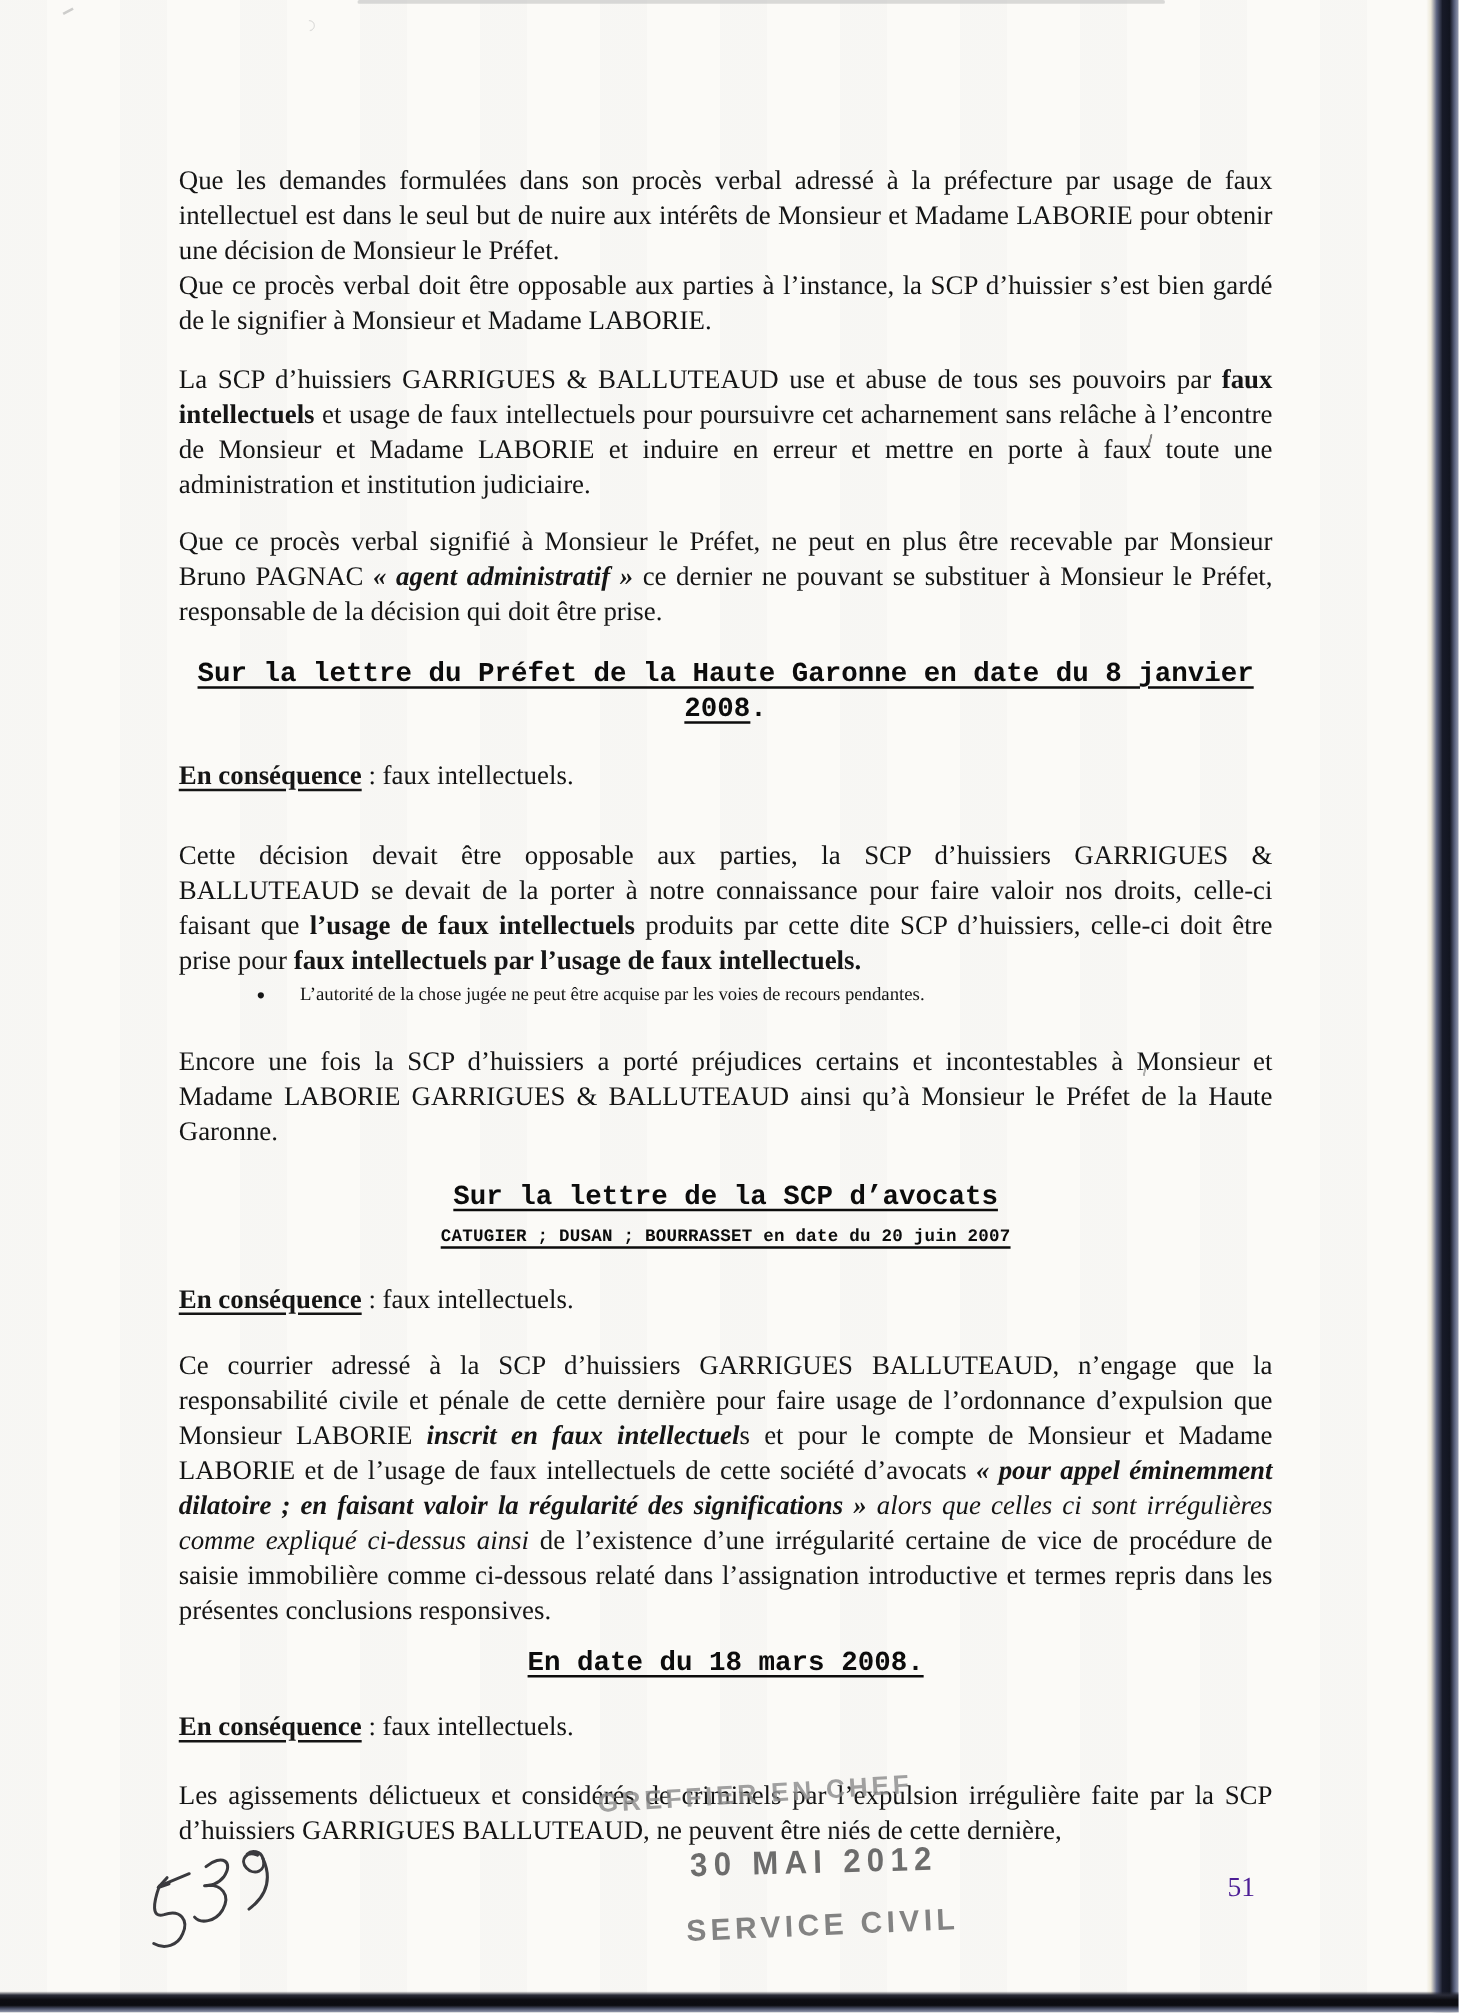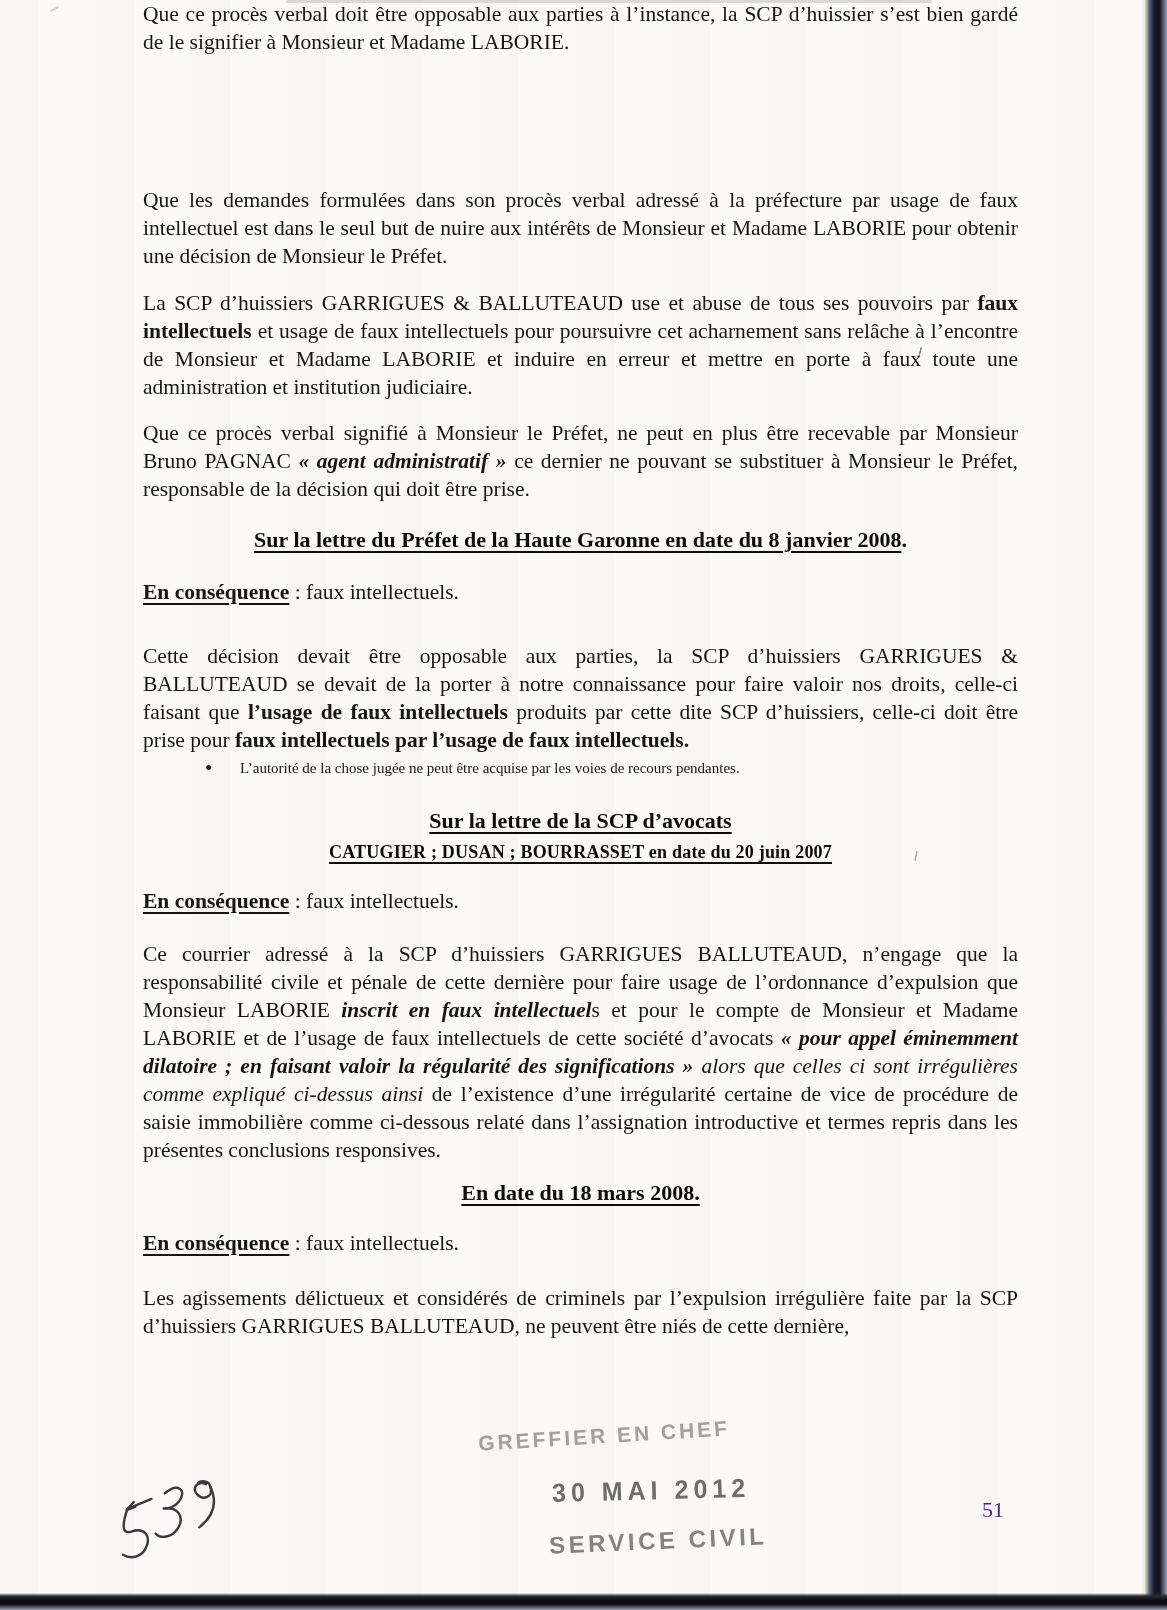--- a/index.html
+++ b/index.html
@@ -33,23 +33,23 @@
   }
   
   .content{position:absolute;left:143px;top:0;width:875px;}
   .content p{margin:0;font-size:21.5px;line-height:28px;text-align:justify;}
   .b{font-weight:bold;}
   .i{font-style:italic;}
   .bi{font-weight:bold;font-style:italic;}
   .u{text-decoration:underline;text-decoration-thickness:2px;text-underline-offset:4px;}
   .heading{
     margin:0;text-align:center;font-weight:bold;
-    font-size:22px;line-height:28px;color:#0c0c0c;
+    font-size:22px;line-height:28px;color:#0c0c0c;font-family:Liberation Mono, monospace;
   }
-  .heading .sub{font-size:18px;letter-spacing:.2px;}
+  .heading .sub{font-size:14px;letter-spacing:.2px;}
   .cons .lbl{font-weight:bold;text-decoration:underline;
     text-decoration-thickness:2px;text-underline-offset:4px;}
   .bullet-row{display:flex;align-items:flex-start;padding-left:62px;}
   .bullet-row .marker{width:35px;flex:0 0 35px;font-size:21px;line-height:28px;}
   .bullet-row .btxt{flex:1;font-size:15px;line-height:28px;}
   
   .stamp{
     position:absolute;font-family:"Liberation Sans",sans-serif;
     font-weight:bold;white-space:nowrap;pointer-events:none;
   }
@@ -89,26 +89,26 @@
 
   <div class="streaks"></div>
   <div class="edge-top-line"></div>
   <div class="mark mark-1"></div>
   <div class="mark mark-2"></div>
   <div class="mark mark-3"></div>
   <div class="mark mark-4"></div>
 
   <div class="content">
 
+    <p style="margin-top:130px">
+      <span>Que les demandes formulées dans son procès verbal adressé à la préfecture par usage de faux intellectuel est dans le seul but de nuire aux intérêts de Monsieur et Madame LABORIE pour obtenir une décision de Monsieur le Préfet.</span>
+    </p>
+
     <p>
       <span>Que ce procès verbal doit être opposable aux parties à l’instance, la SCP d’huissier s’est bien gardé de le signifier à Monsieur et Madame LABORIE.</span>
-    </p>
-
-    <p style="margin-top:130px">
-      <span>Que les demandes formulées dans son procès verbal adressé à la préfecture par usage de faux intellectuel est dans le seul but de nuire aux intérêts de Monsieur et Madame LABORIE pour obtenir une décision de Monsieur le Préfet.</span>
     </p>
 
     <p style="margin-top:19px">
       <span>La SCP d’huissiers GARRIGUES &amp; BALLUTEAUD use et abuse de tous ses pouvoirs par </span><span class="b">faux intellectuels</span><span> et usage de faux intellectuels pour poursuivre cet acharnement sans relâche à l’encontre de Monsieur et Madame LABORIE et induire en erreur et mettre en porte à faux toute une administration et institution judiciaire.</span>
     </p>
 
     <p style="margin-top:18px">
       <span>Que ce procès verbal signifié à Monsieur le Préfet, ne peut en plus être recevable par Monsieur Bruno PAGNAC </span><span class="bi">« agent administratif »</span><span> ce dernier ne pouvant se substituer à Monsieur le Préfet, responsable de la décision qui doit être prise.</span>
     </p>
 
@@ -122,20 +122,23 @@
 
     <p style="margin-top:36px">
       <span>Cette décision devait être opposable aux parties, la SCP d’huissiers GARRIGUES &amp; BALLUTEAUD se devait de la porter à notre connaissance pour faire valoir nos droits, celle-ci faisant que </span><span class="b">l’usage de faux intellectuels</span><span> produits par cette dite SCP d’huissiers, celle-ci doit être prise pour </span><span class="b">faux intellectuels par l’usage de faux intellectuels.</span>
     </p>
 
     <div class="bullet-row">
       <span class="marker">•</span>
       <span class="btxt">L’autorité de la chose jugée ne peut être acquise par les voies de recours pendantes.</span>
     </div>
 
+    <p style="margin-top:25px">
+      <span>Encore une fois la SCP d’huissiers a porté préjudices certains et incontestables à Monsieur et Madame LABORIE GARRIGUES &amp; BALLUTEAUD ainsi qu’à Monsieur le Préfet de la Haute Garonne.</span>
+    </p>
 
     <div class="heading" style="margin-top:25px">
       <div><span class="u">Sur la lettre de la SCP d’avocats</span></div>
       <div style="margin-top:2px"><span class="u sub">CATUGIER ; DUSAN ; BOURRASSET en date du 20 juin 2007</span></div>
     </div>
 
     <p class="cons" style="margin-top:21px">
       <span class="lbl">En conséquence</span><span> : faux intellectuels.</span>
     </p>
 

